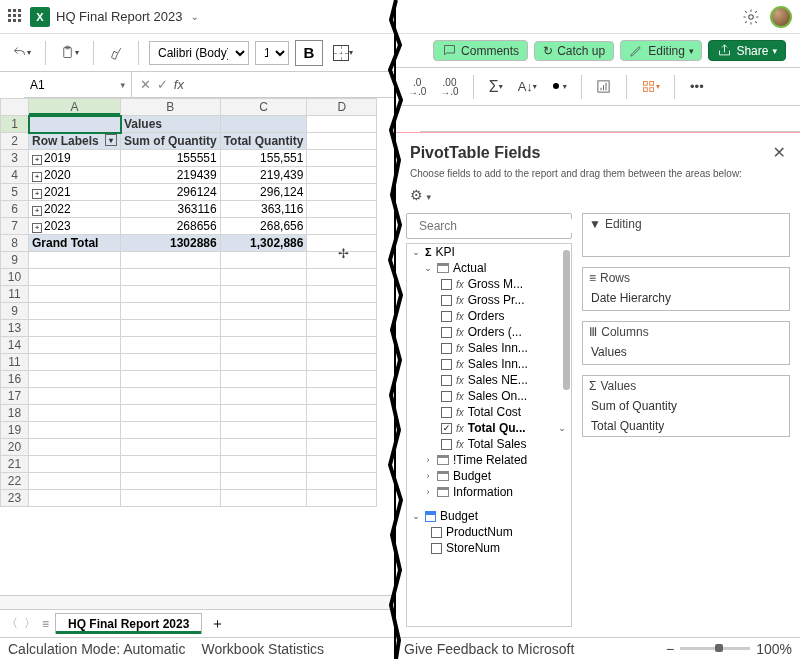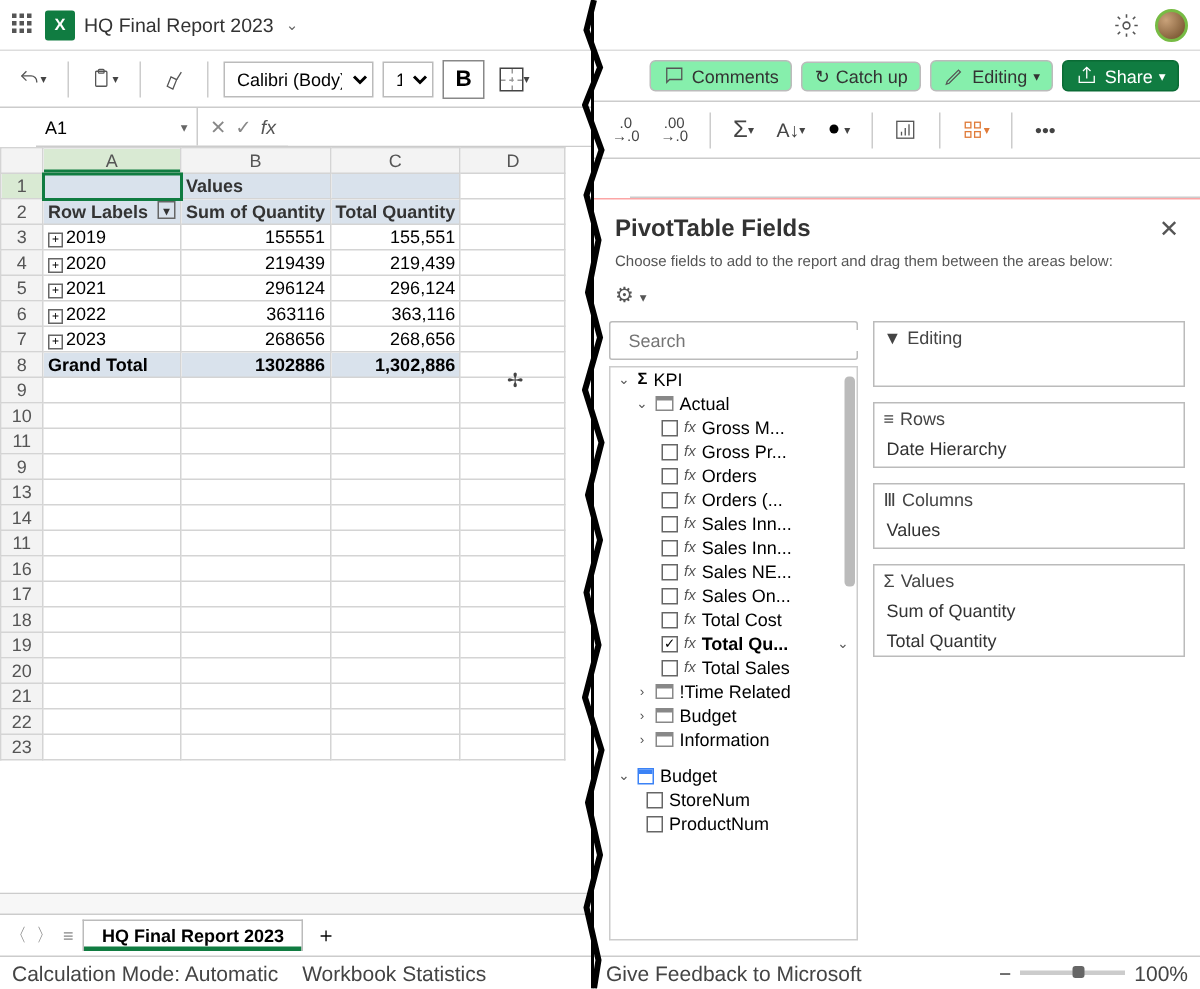--- a/index.html
+++ b/index.html
@@ -562,25 +562,25 @@
               <span>Information</span>
             </div>
           <div style="height:8px"></div>
           <div class="trow">
               <span class="caret">⌄</span>
               <span class="tableico"></span>
               <span>Budget</span>
             </div>
           <div class="trow" style="padding-left:24px">
               <span class="cbx"></span>
+              <span>ProductNum</span>
+            </div>
+          <div class="trow" style="padding-left:24px">
+              <span class="cbx"></span>
               <span>StoreNum</span>
-            </div>
-          <div class="trow" style="padding-left:24px">
-              <span class="cbx"></span>
-              <span>ProductNum</span>
             </div>
         </div>
       </div>
 
       <div class="pp-right">
         <div class="dropzone">
           <div class="dz-header">
               <span>▼</span>
               <span>Editing</span>
             </div>

